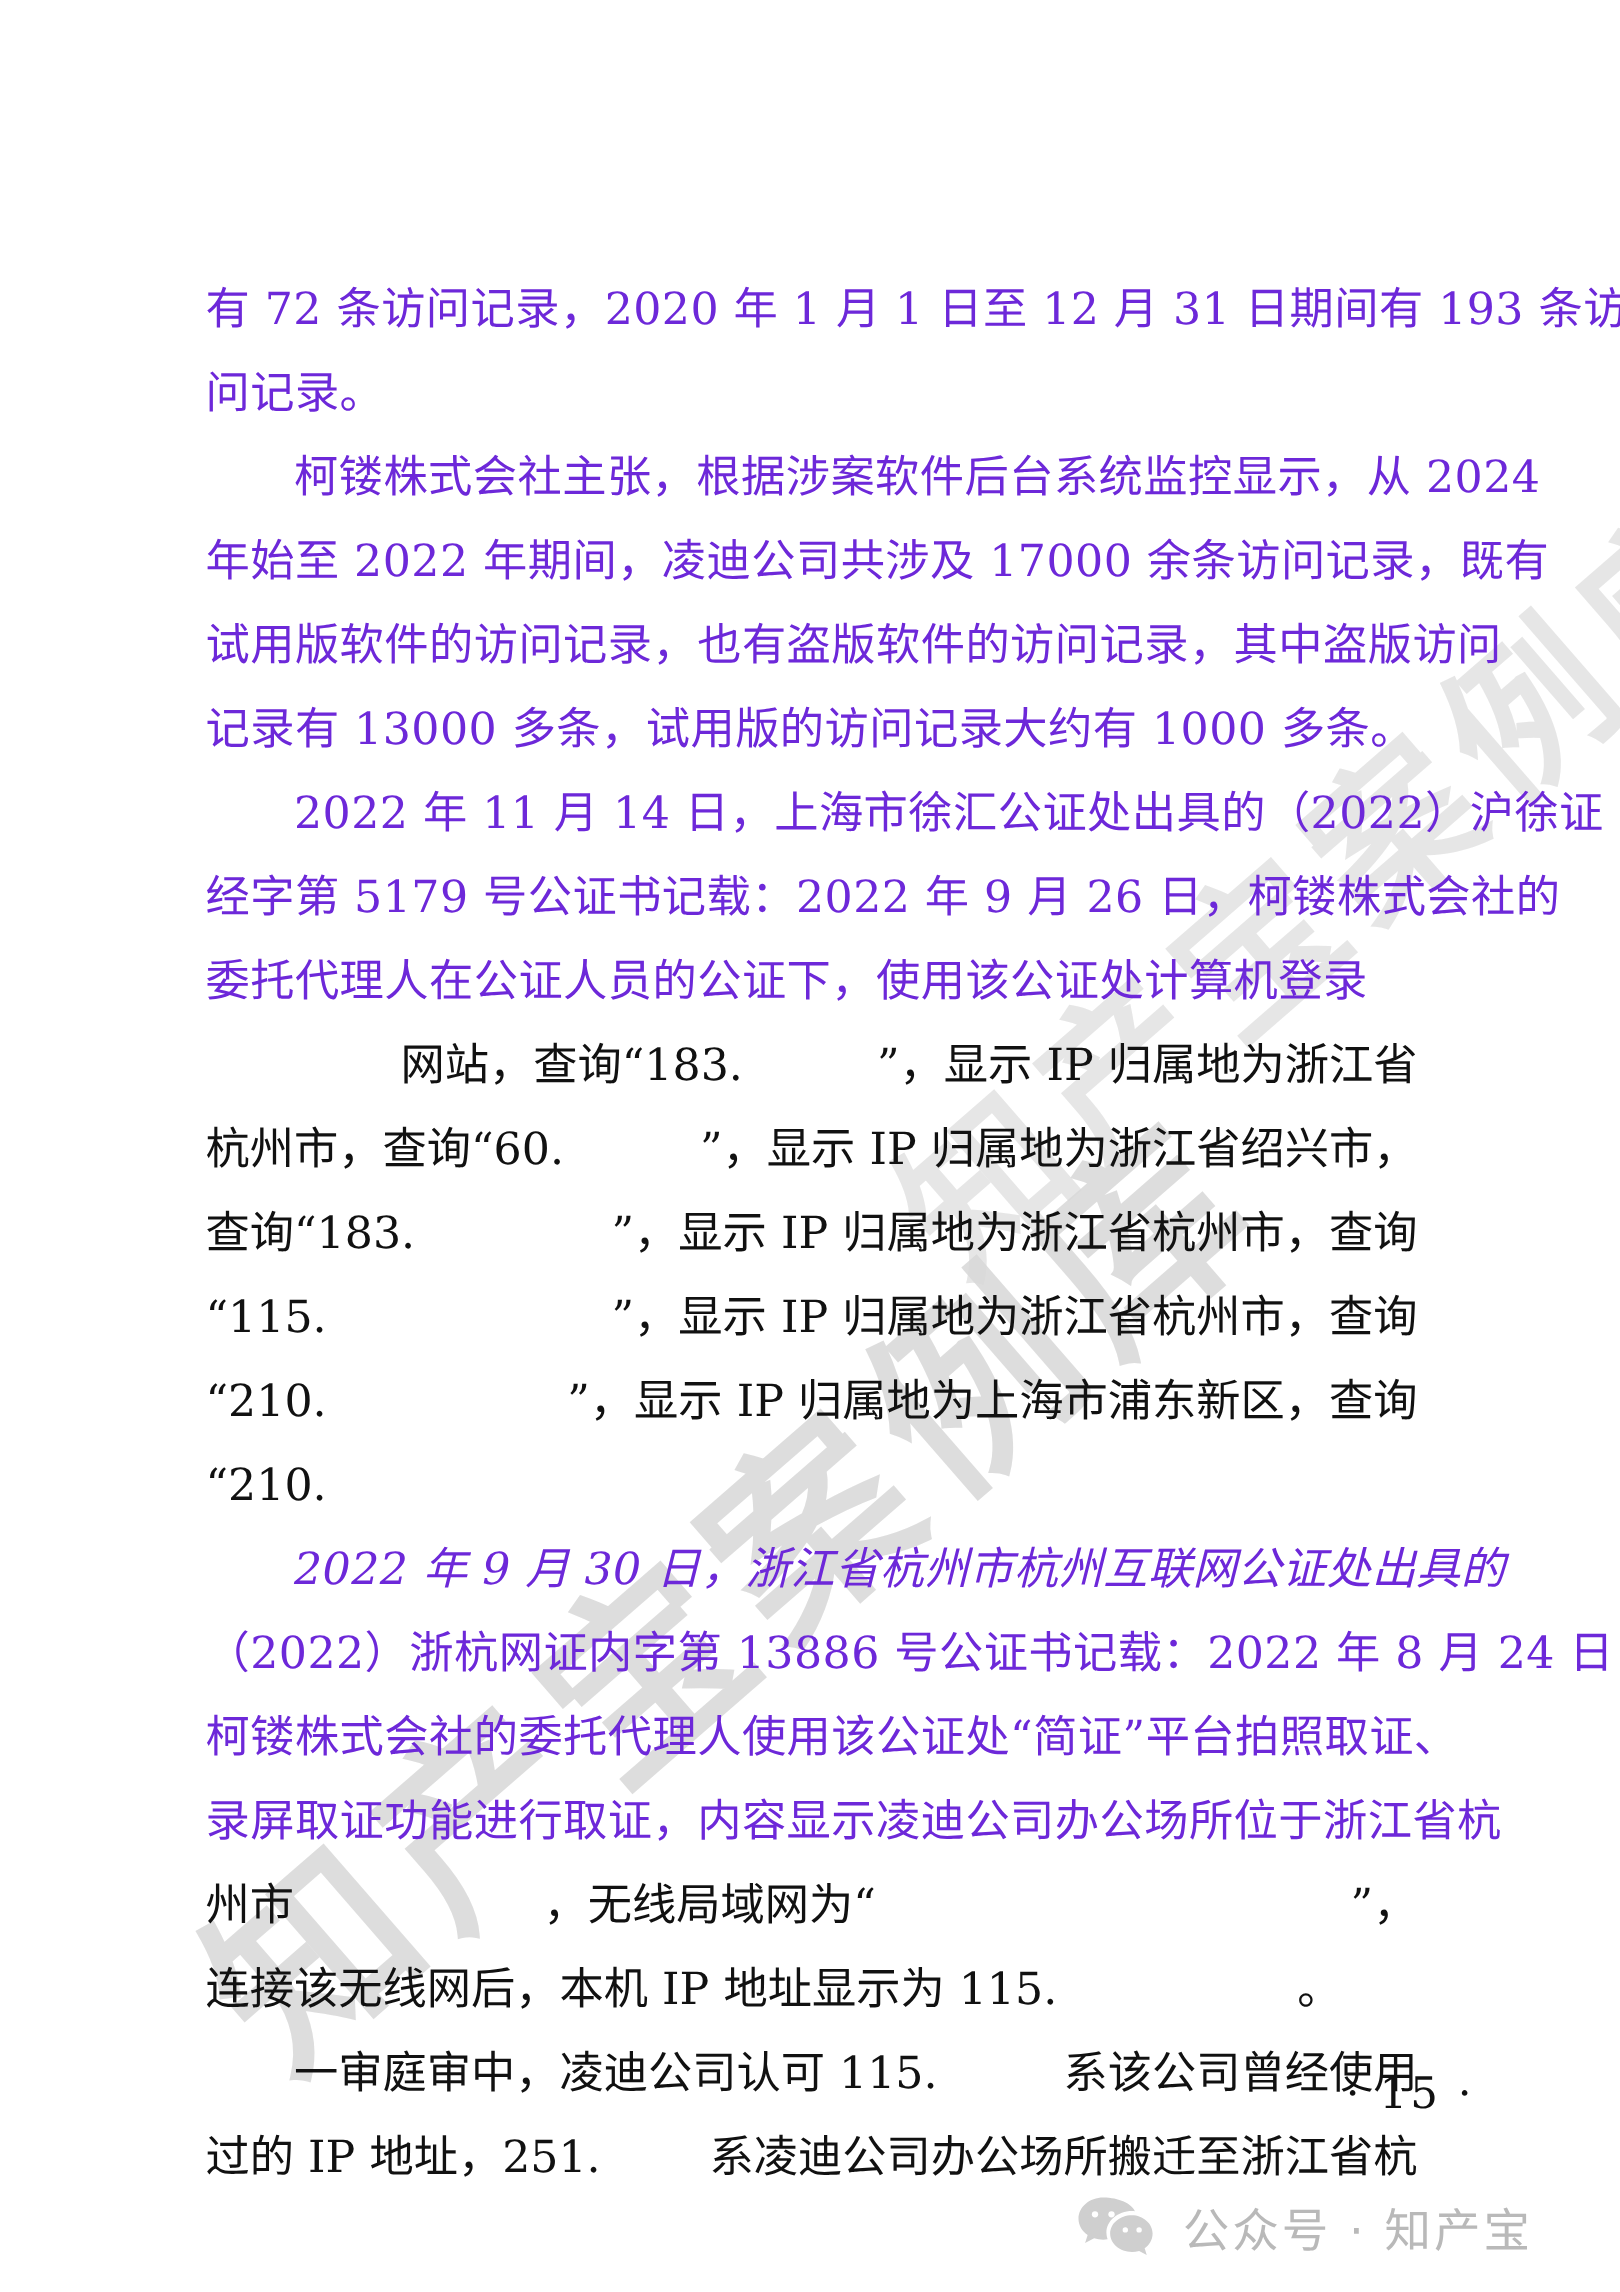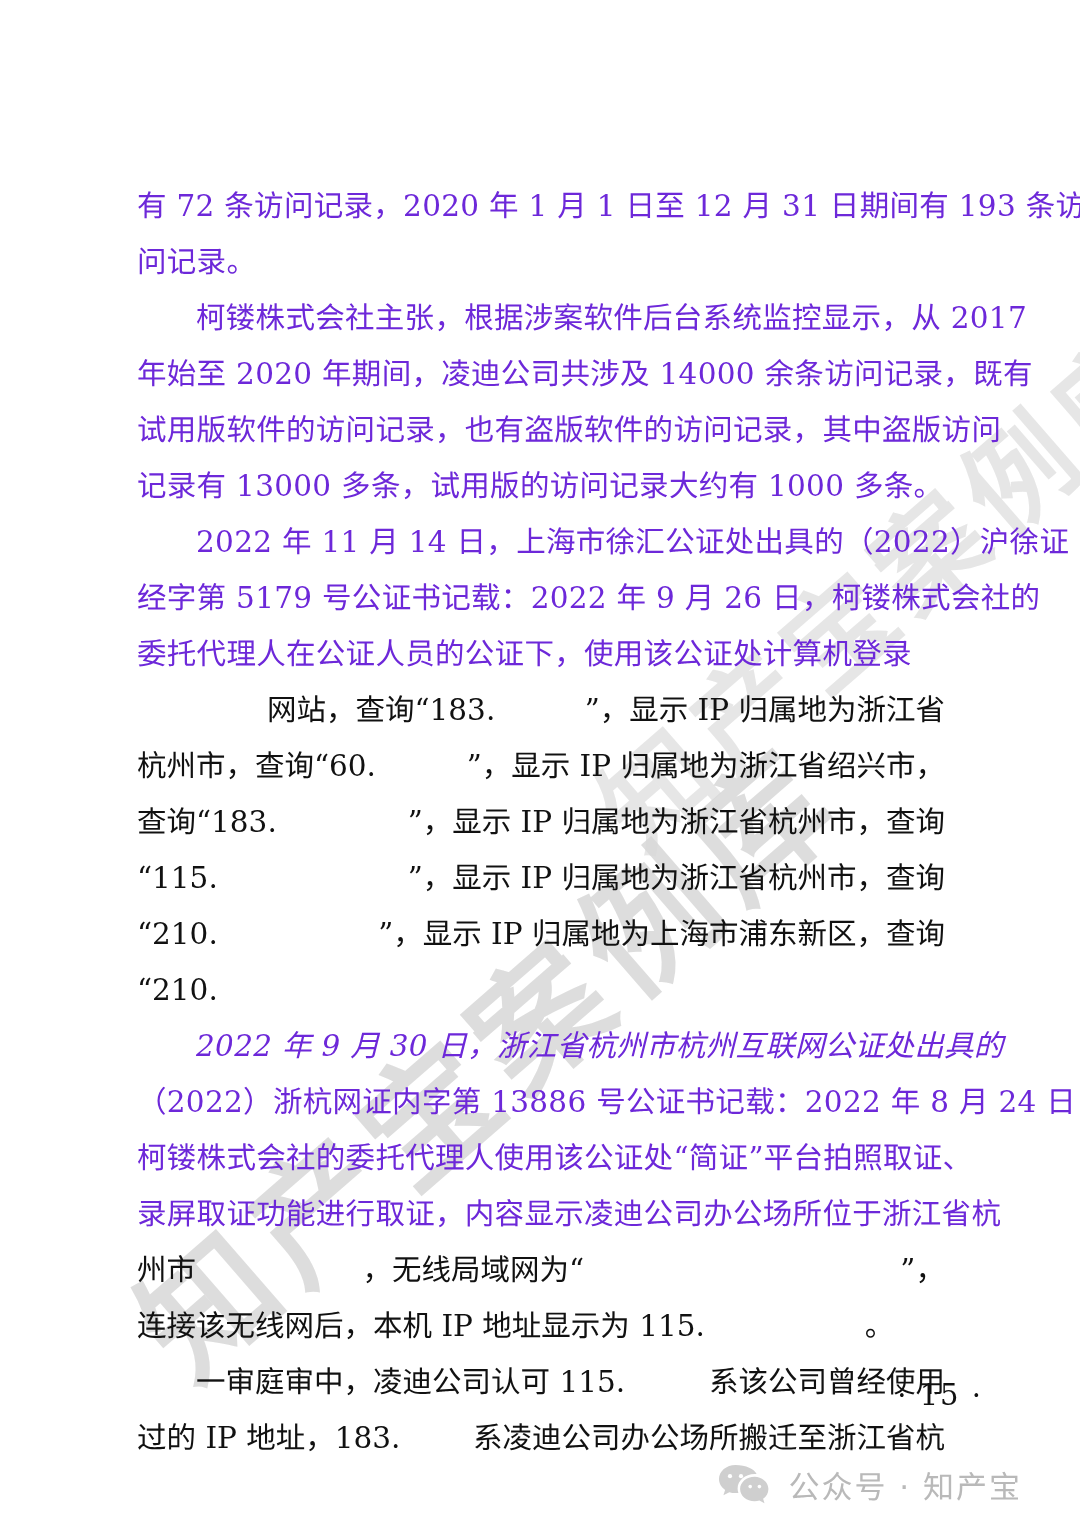--- a/index.html
+++ b/index.html
@@ -136,22 +136,22 @@
   </div>
 
   <div id="content">
 
     <p class="para">
       <span class="ln-seg">有 72 条访问记录，2020 年 1 月 1 日至 12 月 31 日期间有 193 条访</span><br>
       <span class="ln-seg">问记录。</span>
     </p>
 
     <p class="para">
-      <span class="ln-seg" style="margin-left:2em;">柯镂株式会社主张，根据涉案软件后台系统监控显示，从 2017</span><br>
-      <span class="ln-seg">年始至 2020 年期间，凌迪公司共涉及 14000 余条访问记录，既有</span><br>
+      <span class="ln-seg" style="margin-left:2em;">柯镂株式会社主张，根据涉案软件后台系统监控显示，从 2024</span><br>
+      <span class="ln-seg">年始至 2022 年期间，凌迪公司共涉及 17000 余条访问记录，既有</span><br>
       <span class="ln-seg">试用版软件的访问记录，也有盗版软件的访问记录，其中盗版访问</span><br>
       <span class="ln-seg">记录有 13000 多条，试用版的访问记录大约有 1000 多条。</span>
     </p>
 
     <p class="para">
       <span class="ln-seg" style="margin-left:2em;">2022 年 11 月 14 日，上海市徐汇公证处出具的（2022）沪徐证</span><br>
       <span class="ln-seg">经字第 5179 号公证书记载：2022 年 9 月 26 日，柯镂株式会社的</span><br>
       <span class="ln-seg">委托代理人在公证人员的公证下，使用该公证处计算机登录</span>
     </p>
 
@@ -211,21 +211,21 @@
       <span class="ln-seg">。</span>
     </div>
 
     <div class="ln" style="padding-left:2em;">
       <span class="ln-seg">一审庭审中，凌迪公司认可 115.</span>
       <span class="redact"></span>
       <span class="ln-seg">系该公司曾经使用</span>
     </div>
 
     <div class="ln">
-      <span class="ln-seg">过的 IP 地址，183.</span>
+      <span class="ln-seg">过的 IP 地址，251.</span>
       <span class="redact"></span>
       <span class="ln-seg">系凌迪公司办公场所搬迁至浙江省杭</span>
     </div>
 
   </div>
 
   <div id="page-number">· 15 ·</div>
 
   <div id="footer-badge">
     <span>

